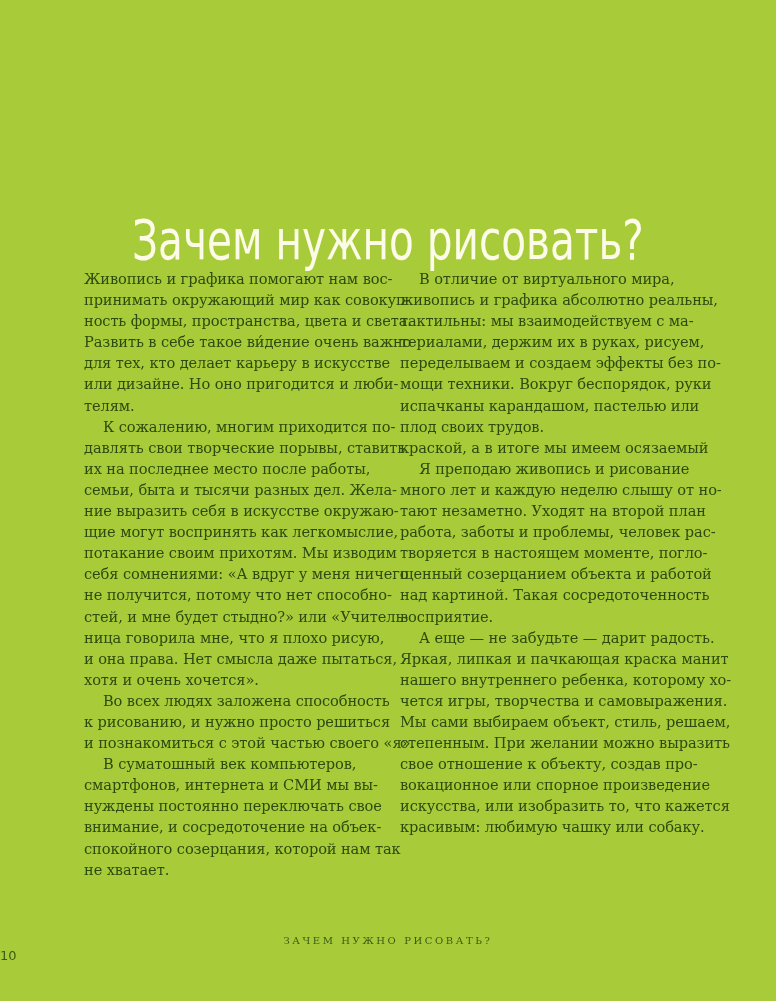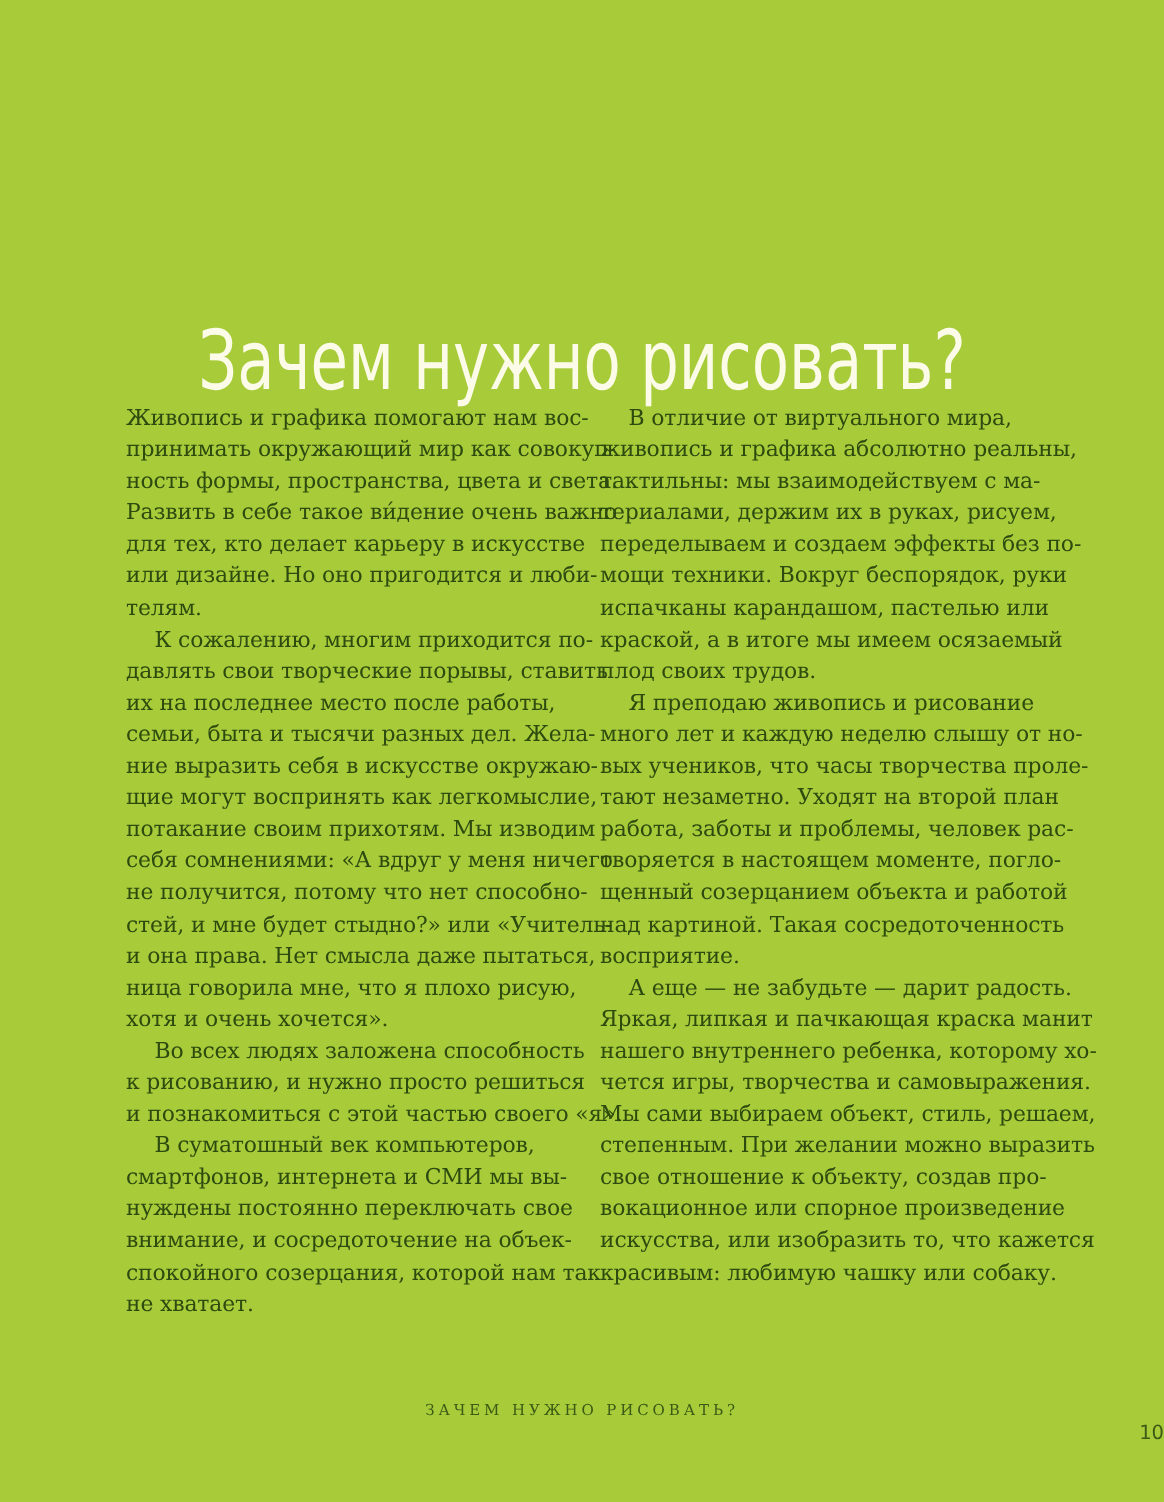--- a/index.html
+++ b/index.html
@@ -56,21 +56,21 @@
       font-family: "DejaVu Serif", "Liberation Serif", serif;
       font-size: 10px;
       letter-spacing: 2.6px;
       color: #3b5a15;
     }
     .page-number {
       position: absolute;
       left: 0;
       right: 0;
       top: 948px;
-      text-align: right;
+      text-align: left;
       font-family: "DejaVu Sans", "Liberation Sans", sans-serif;
       font-size: 13px;
       color: #3b5a15;
     }
   </style>
 </head>
 <body>
 
 <h1 class="page-title">Зачем нужно рисовать?</h1>
 
@@ -85,46 +85,45 @@
     <span class="line indent">К сожалению, многим приходится по-</span>
     <span class="line">давлять свои творческие порывы, ставить</span>
     <span class="line">их на последнее место после работы,</span>
     <span class="line">семьи, быта и тысячи разных дел. Жела-</span>
     <span class="line">ние выразить себя в искусстве окружаю-</span>
     <span class="line">щие могут воспринять как легкомыслие,</span>
     <span class="line">потакание своим прихотям. Мы изводим</span>
     <span class="line">себя сомнениями: «А вдруг у меня ничего</span>
     <span class="line">не получится, потому что нет способно-</span>
     <span class="line">стей, и мне будет стыдно?» или «Учитель-</span>
+    <span class="line">ница говорила мне, что я плохо рисую,</span>
     <span class="line">и она права. Нет смысла даже пытаться,</span>
-    <span class="line">ница говорила мне, что я плохо рисую,</span>
     <span class="line">хотя и очень хочется».</span>
     <span class="line indent">Во всех людях заложена способность</span>
     <span class="line">к рисованию, и нужно просто решиться</span>
     <span class="line">и познакомиться с этой частью своего «я».</span>
     <span class="line indent">В суматошный век компьютеров,</span>
     <span class="line">смартфонов, интернета и СМИ мы вы-</span>
     <span class="line">нуждены постоянно переключать свое</span>
     <span class="line">внимание, и сосредоточение на объек-</span>
     <span class="line">спокойного созерцания, которой нам так</span>
     <span class="line">не хватает.</span>
   </div>
 <div class="column col-right">
     <span class="line indent">В отличие от виртуального мира,</span>
     <span class="line">живопись и графика абсолютно реальны,</span>
     <span class="line">тактильны: мы взаимодействуем с ма-</span>
     <span class="line">териалами, держим их в руках, рисуем,</span>
     <span class="line">переделываем и создаем эффекты без по-</span>
     <span class="line">мощи техники. Вокруг беспорядок, руки</span>
     <span class="line">испачканы карандашом, пастелью или</span>
+    <span class="line">плод своих трудов.</span>
     <span class="line">краской, а в итоге мы имеем осязаемый</span>
-    <span class="line">плод своих трудов.</span>
     <span class="line indent">Я преподаю живопись и рисование</span>
     <span class="line">много лет и каждую неделю слышу от но-</span>
-    <span class="line">вых учеников, что часы творчества проле-</span>
     <span class="line">тают незаметно. Уходят на второй план</span>
     <span class="line">работа, заботы и проблемы, человек рас-</span>
     <span class="line">творяется в настоящем моменте, погло-</span>
     <span class="line">щенный созерцанием объекта и работой</span>
     <span class="line">над картиной. Такая сосредоточенность</span>
     <span class="line">восприятие.</span>
     <span class="line indent">А еще — не забудьте — дарит радость.</span>
     <span class="line">Яркая, липкая и пачкающая краска манит</span>
     <span class="line">нашего внутреннего ребенка, которому хо-</span>
     <span class="line">чется игры, творчества и самовыражения.</span>

